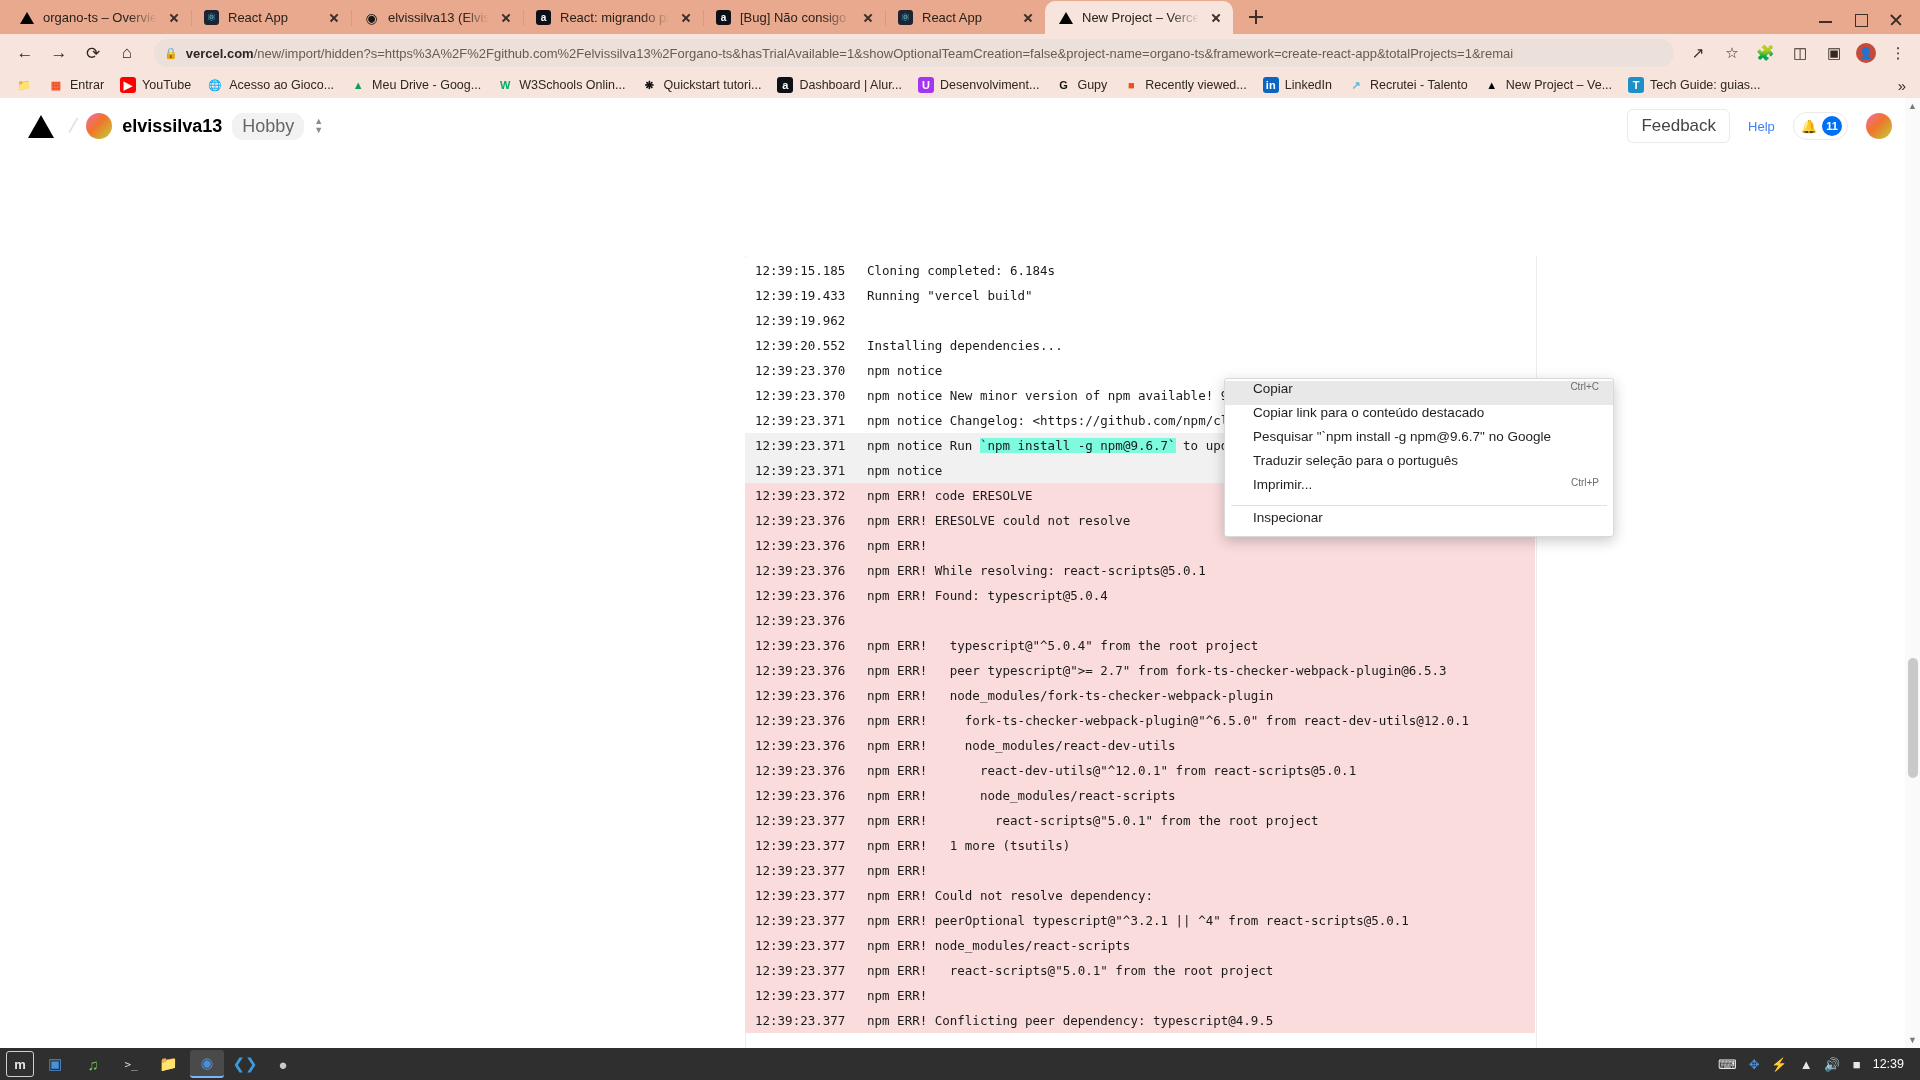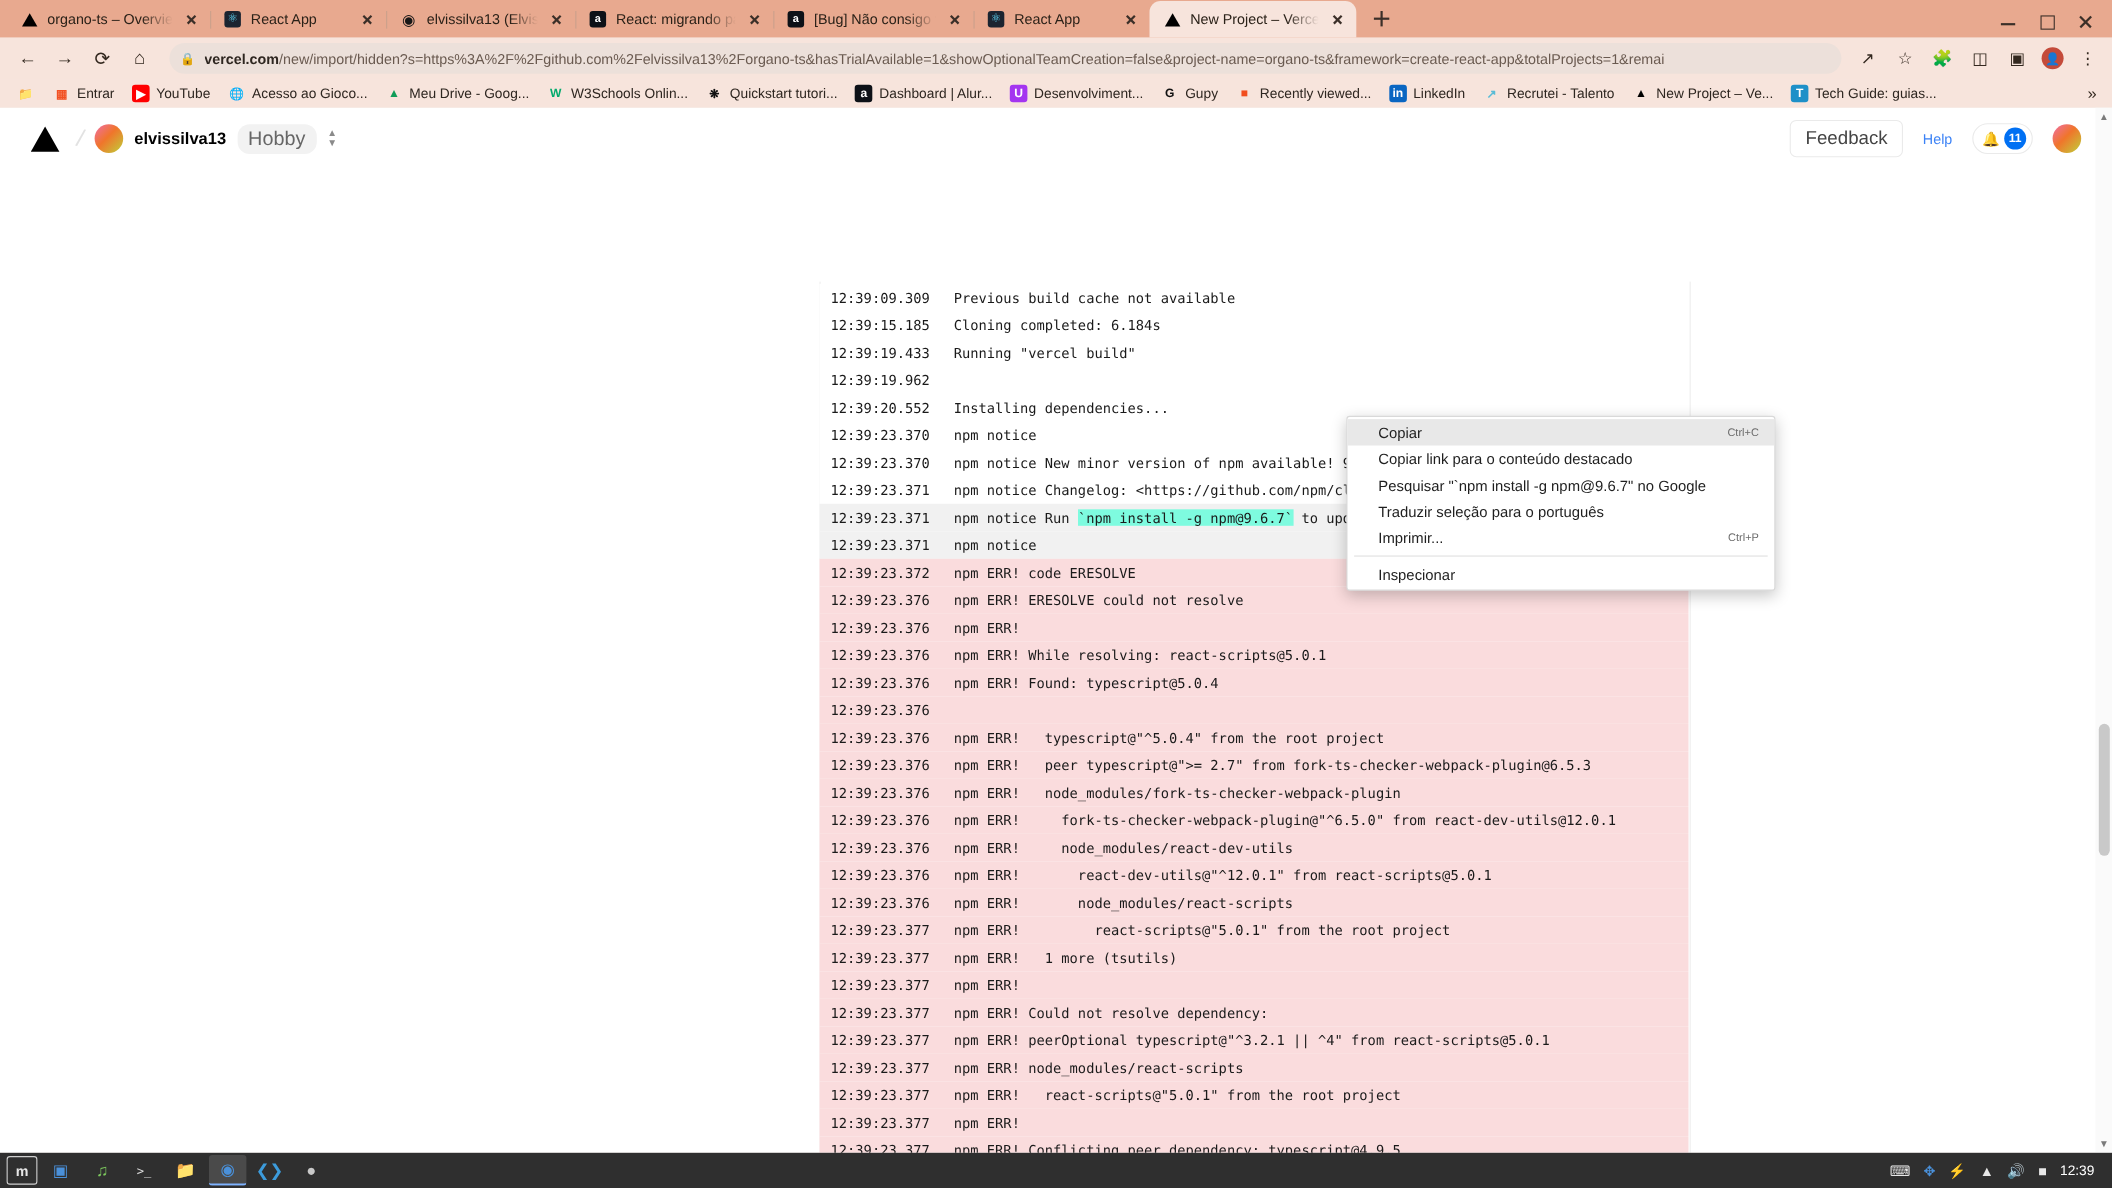--- a/index.html
+++ b/index.html
@@ -77,21 +77,21 @@
 
   
   .viewport { position:absolute; top: 98px; left:0; width: 1920px; height: 950px; background:#fff; overflow:hidden; }
 
   .vheader { height: 56px; display:flex; align-items:center; padding: 0 28px; background:#fff; }
   .vlogo { width: 0; height: 0; border-left: 13px solid transparent; border-right: 13px solid transparent;
            border-bottom: 23px solid #000; margin-right: 16px; }
   .vslash { color:#e2e2e2; font-size: 22px; font-weight: 300; margin: 0 10px 0 0; transform: rotate(14deg); }
   .vavatar { width: 26px; height: 26px; border-radius: 50%;
              background: linear-gradient(135deg,#f06ea9 0%, #f0752b 45%, #bfd13a 100%); margin-right: 10px; }
-  .vuser { font-size: 15px; font-weight: 600; color: #000; margin-right: 10px; }
+  .vuser { font-size: 18px; font-weight: 600; color: #000; margin-right: 10px; }
   .vplan { font-size: 18px; color:#666; background:#f2f2f2; border-radius: 11px; padding: 3px 10px; }
   .vchev { margin-left: 10px; color:#8a8a8a; font-size: 12px; line-height: 1; display:flex; flex-direction:column; }
   .vright { margin-left:auto; display:flex; align-items:center; gap: 18px; }
   .vfeedback { border: 1px solid #eaeaea; border-radius: 6px; padding: 6px 13px; font-size: 17px; color:#444; }
   .vhelp { font-size: 13px; color:#3b82f6; }
   .vbell { display:flex; align-items:center; gap:4px; border:1px solid #eaeaea; border-radius: 16px; padding: 3px 5px 3px 8px; }
   .vbadge { background:#0070f3; color:#fff; font-size: 11px; font-weight:600; border-radius: 50%;
             width: 20px; height: 20px; display:flex; align-items:center; justify-content:center; }
 
   
@@ -111,21 +111,21 @@
   .pagescroll { position:absolute; right: 0px; top: 98px; width: 15px; height: 950px; background:#fafafa; }
   .pagescroll .thumb { position:absolute; top: 560px; right: 2px; width: 10px; height: 120px; border-radius: 6px; background:#c9c9c9; }
   .pagescroll .arrow { position:absolute; right:3px; color:#7a7a7a; font-size: 9px; }
 
   
   .ctxmenu {
     position: absolute; left: 1224px; top: 378px; width: 390px;
     background: #ffffff; border: 1px solid #d9d9d9; border-radius: 3px;
     box-shadow: 0 4px 14px rgba(0,0,0,.22); padding: 2px 0; z-index: 50;
   }
-  .ctxitem { display:flex; align-items:center; height: 24px; padding: 0 14px 0 28px; font-size: 13.5px; color:#1f1f1f; }
+  .ctxitem { display:flex; align-items:flex-start; height: 24px; padding: 0 14px 0 28px; font-size: 13.5px; color:#1f1f1f; }
   .ctxitem.hover { background: #e8e8e8; }
   .ctxitem .accel { margin-left:auto; color:#6b6b6b; font-size: 10px; }
   .ctxsep { height:1px; background:#e0e0e0; margin: 4px 6px; }
 
   
   .taskbar { position:absolute; left:0; bottom:0; width: 1920px; height: 32px; background:#2f2f2f;
              display:flex; align-items:center; padding: 0 6px; gap: 4px; }
   .tb-start { width: 28px; height: 26px; border: 1.5px solid #cfcfcf; border-radius:3px; color:#e6e6e6;
               display:flex; align-items:center; justify-content:center; font-size: 13px; font-weight:700; }
   .tbapp { width: 34px; height: 28px; display:flex; align-items:center; justify-content:center; border-radius:3px; font-size:15px; }
@@ -307,24 +307,20 @@
         </div>
         <div class="vavatar" style="margin-right:0;"></div>
       </div>
     </div>
 
     <div class="scroll-sep"></div>
     <div class="scroll-sep2"></div>
 
     <div class="logwrap">
       <div id="log-container">
-          <div class="logline">
-            <span class="ts">12:39:09.309</span>
-            <span class="msg">Previous build cache not available</span>
-          </div>
           <div class="logline">
             <span class="ts">12:39:15.185</span>
             <span class="msg">Cloning completed: 6.184s</span>
           </div>
           <div class="logline">
             <span class="ts">12:39:19.433</span>
             <span class="msg">Running "vercel build"</span>
           </div>
           <div class="logline">
             <span class="ts">12:39:19.962</span>

